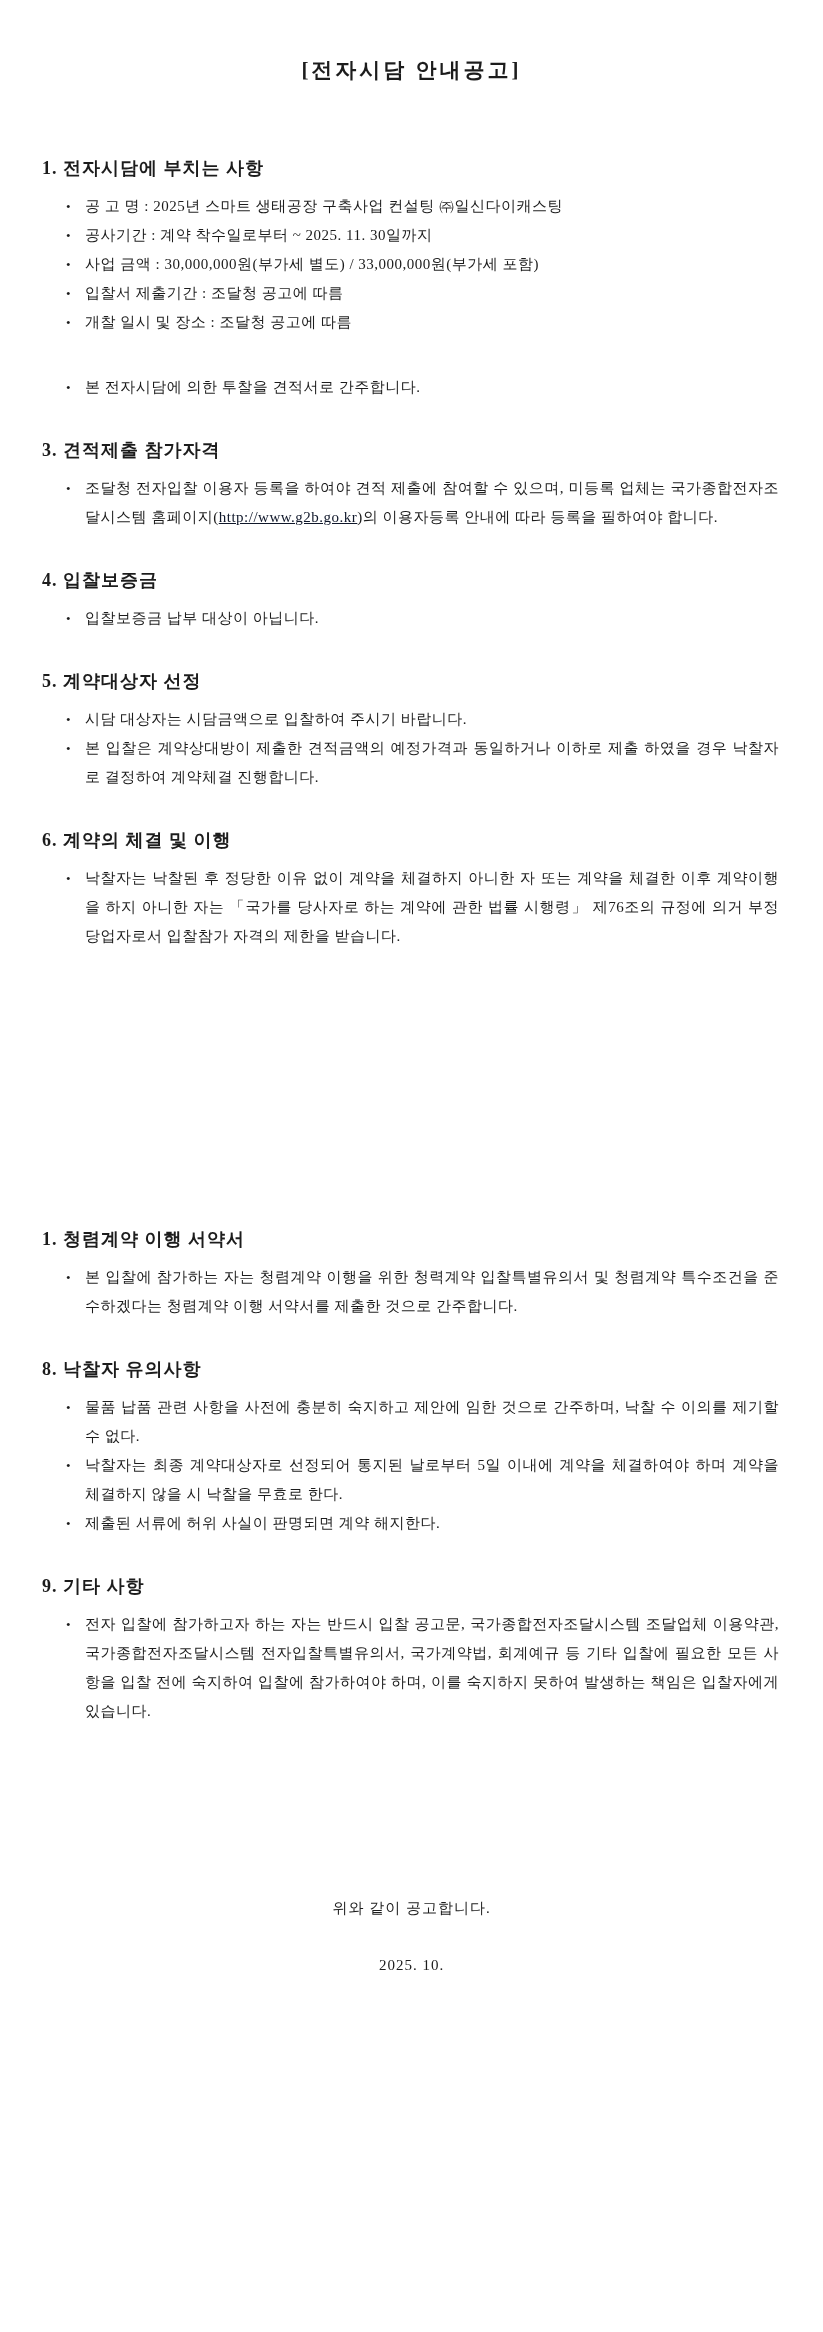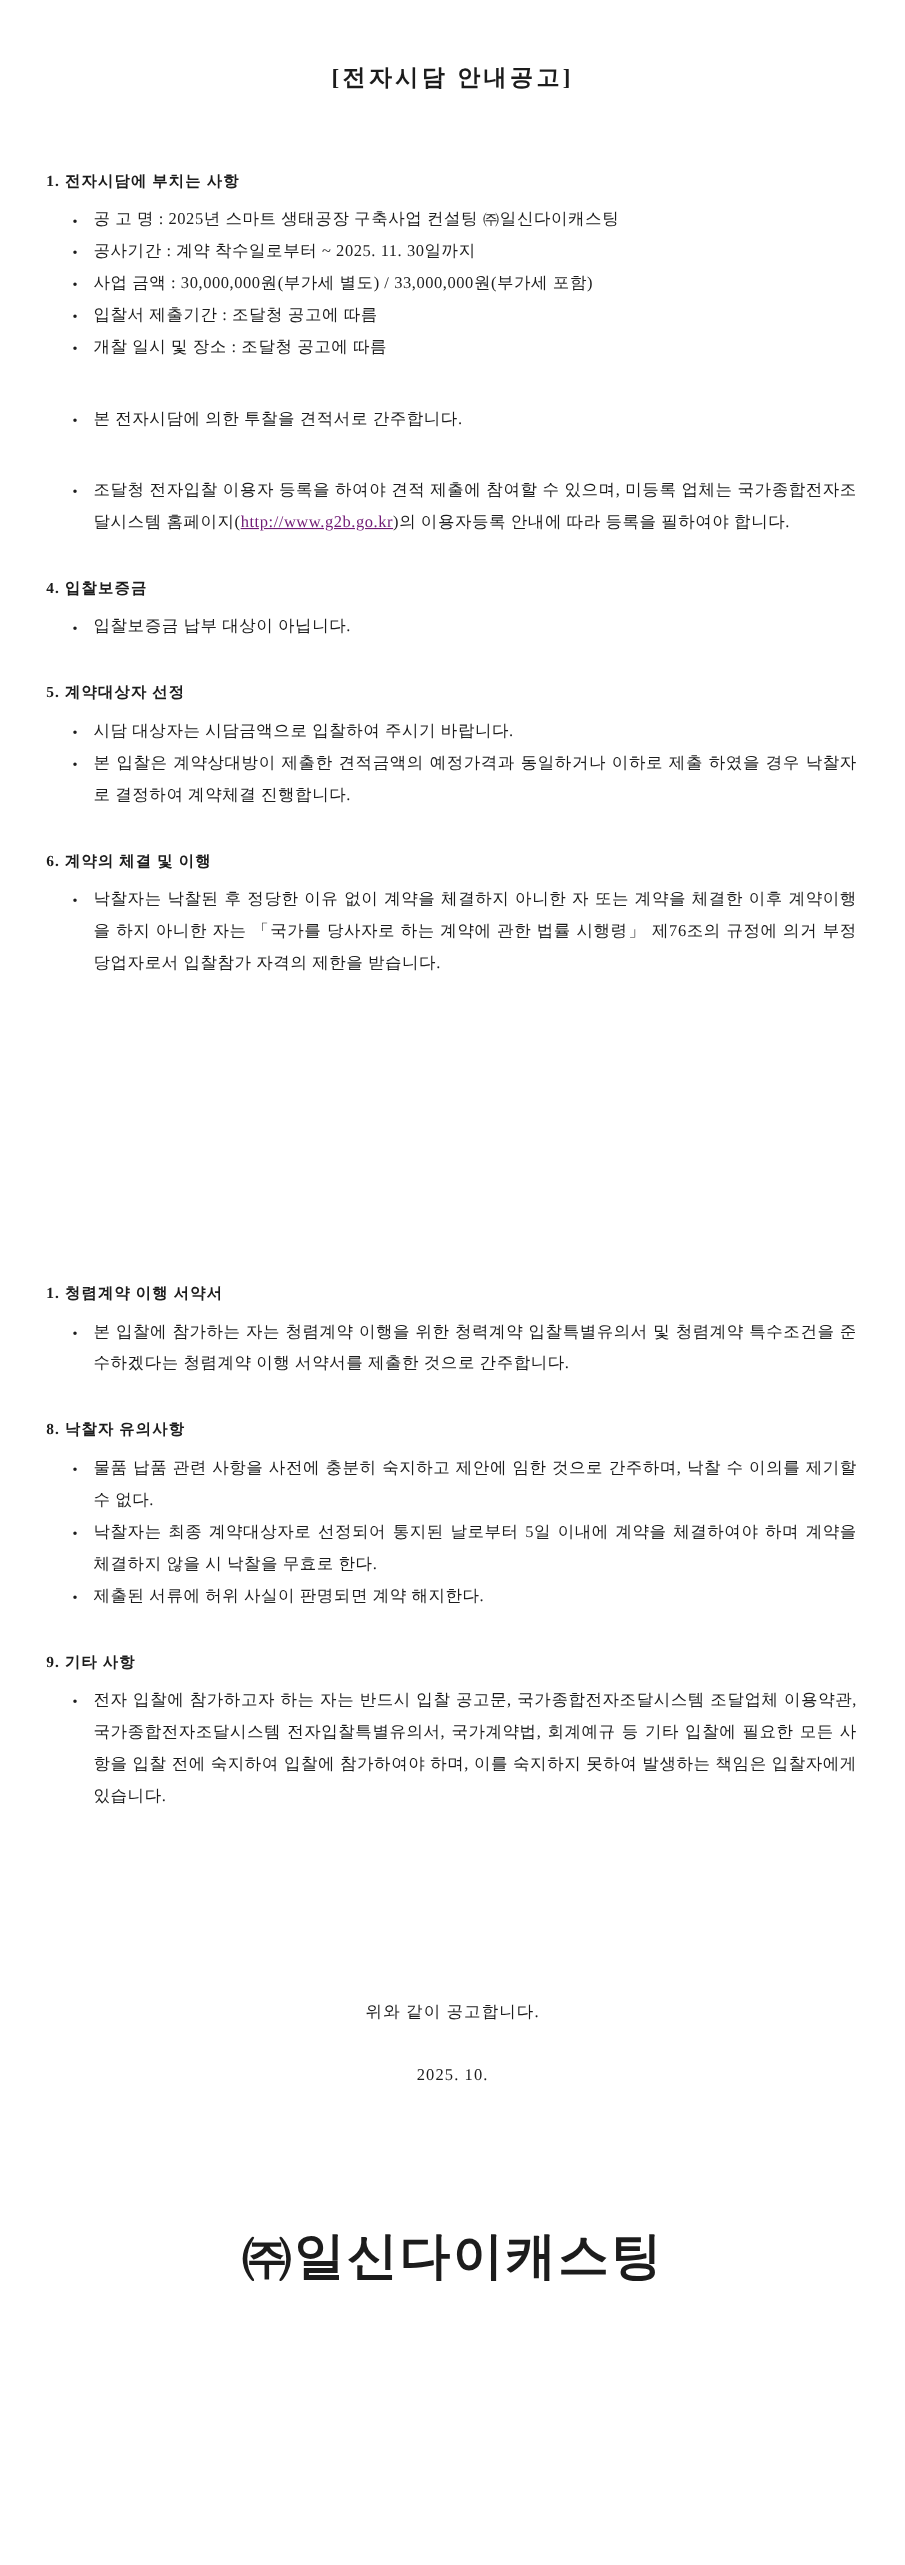--- a/index.html
+++ b/index.html
@@ -18,21 +18,21 @@
   }
   .doc-title {
     text-align: center;
     font-size: 21px;
     font-weight: 700;
     letter-spacing: 3px;
     margin: 10px 0 72px 0;
   }
   .doc-section { margin-top: 36px; }
   .section-heading {
-    font-size: 14px;
+    font-size: 18px;
     font-weight: 700;
     letter-spacing: 1px;
     margin-bottom: 12px;
     font-family: Liberation Serif, serif;
   }
   ul.bullets { list-style: none; }
   ul.bullets li {
     position: relative;
     padding-left: 43px;
     padding-right: 2px;
@@ -45,21 +45,21 @@
     content: "\2022";
     position: absolute;
     left: 24px;
     top: 0;
     font-size: 13px;
     line-height: 29px;
     color: #1c1c1c;
   }
   .page-break-gap { height: 240px; }
   a.doc-link {
-    color: #701a75;
+    color: #0f172a;
     text-decoration: underline;
     cursor: pointer;
   }
   .closing-line {
     margin-top: 168px;
     text-align: center;
     font-size: 15px;
     line-height: 29px;
     letter-spacing: 1px;
   }
@@ -96,20 +96,21 @@
     </ul>
   </div>
 
   <div class="doc-section">
     <ul class="bullets">
       <li><span>본 전자시담에 의한 투찰을 견적서로 간주합니다.</span></li>
     </ul>
   </div>
 
   <div class="doc-section">
+    <div class="section-heading">3. 견적제출 참가자격</div>
     <ul class="bullets">
       <li><span>조달청 전자입찰 이용자 등록을 하여야 견적 제출에 참여할 수 있으며, 미등록 업체는 국가종합전자조달시스템 홈페이지(</span><a class="doc-link" href="#">http://www.g2b.go.kr</a><span>)의 이용자등록 안내에 따라 등록을 필하여야 합니다.</span></li>
     </ul>
   </div>
 
   <div class="doc-section">
     <div class="section-heading">4. 입찰보증금</div>
     <ul class="bullets">
       <li><span>입찰보증금 납부 대상이 아닙니다.</span></li>
     </ul>

